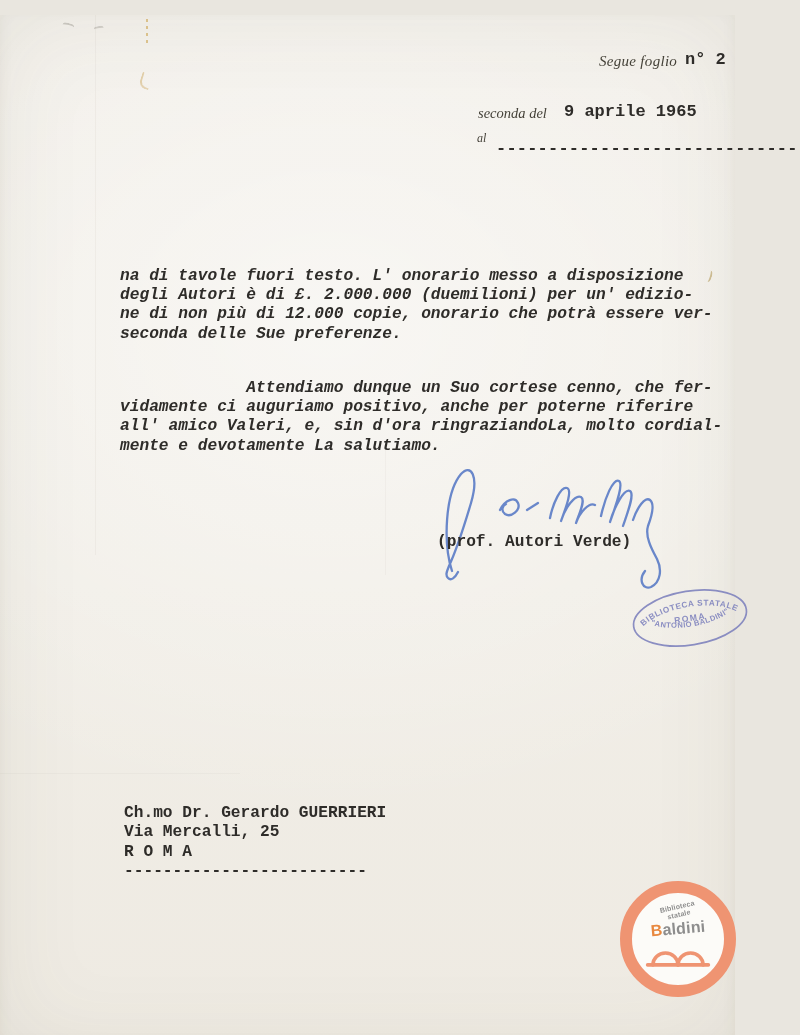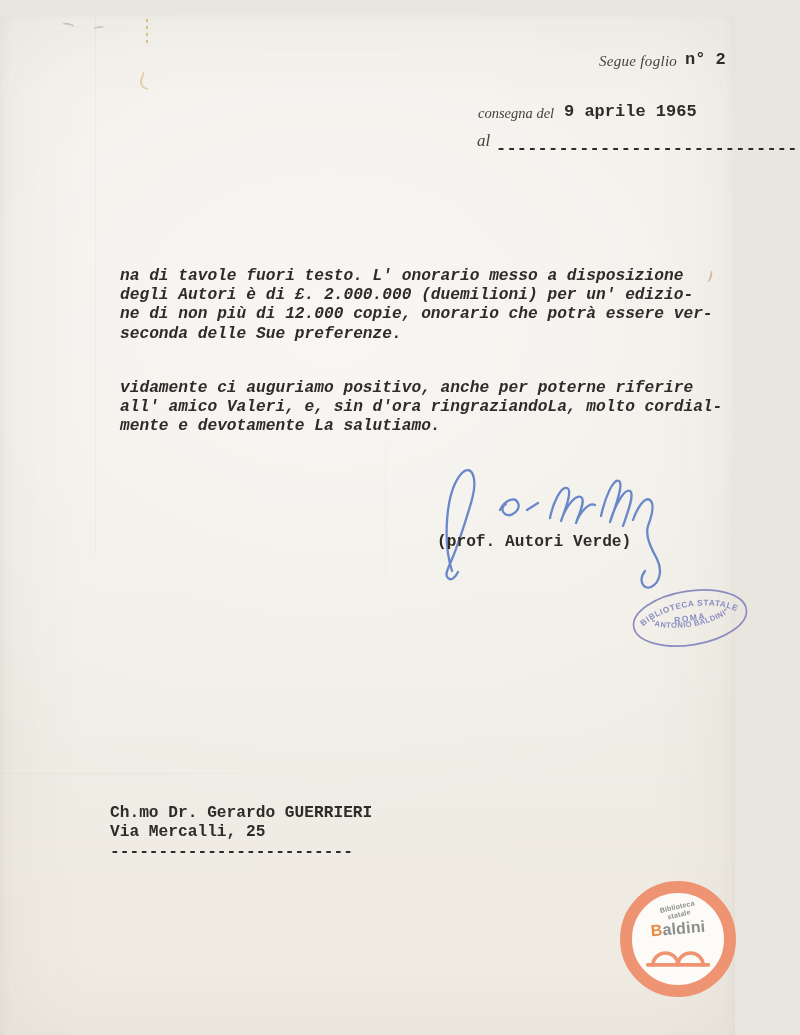--- a/index.html
+++ b/index.html
@@ -29,21 +29,21 @@
   .ital{
     font-family:"Liberation Serif","DejaVu Serif",serif;
     font-style:italic;color:#454239;
   }
 
   
   .segue-label{position:absolute;left:599px;top:38px;font-size:15px;letter-spacing:.3px;}
   .segue-number{position:absolute;left:685px;top:35px;font-size:17px;}
   .lettera-label{position:absolute;left:478px;top:90px;font-size:14.5px;}
   .lettera-date{position:absolute;left:564px;top:87px;font-size:17px;text-align:center;}
-  .al-label{position:absolute;left:477px;top:116px;font-size:17px;font-style:italic;}
+  .al-label{position:absolute;left:477px;top:116px;font-size:12px;font-style:italic;}
   .al-value{position:absolute;left:498px;top:113px;font-size:17px;}
   .al-underline{position:absolute;left:496px;top:124px;font-size:17px;letter-spacing:.2px;}
 
   
   .para{position:absolute;left:120px;font-size:16.2px;line-height:19.2px;font-style:italic;}
   .para-1{top:252px;}
   .para-2{top:364px;}
 
   
   .sig-typed{position:absolute;left:437px;top:518px;font-size:16.2px;}
@@ -55,21 +55,21 @@
   .stamp{position:absolute;left:622px;top:568px;width:136px;height:70px;
     transform:rotate(-9deg);opacity:.88;}
   .stamp ellipse{fill:none;stroke:var(--stamp-ink,#7d81bd);stroke-width:1.7;}
   .stamp text{fill:var(--stamp-ink,#7d81bd);
     font-family:"Liberation Sans",sans-serif;font-weight:bold;}
   .stamp-top{font-size:8.2px;letter-spacing:.6px;}
   .stamp-mid{font-size:8.6px;letter-spacing:1.4px;}
   .stamp-bot{font-size:7.6px;letter-spacing:.4px;}
 
   
-  .recipient{position:absolute;left:110px;top:789px;font-size:16.2px;line-height:19.4px;}
+  .recipient{position:absolute;left:124px;top:789px;font-size:16.2px;line-height:19.4px;}
 
   
   .logo{
     position:absolute;left:620px;top:866px;width:92px;height:92px;
     border:12px solid var(--logo-ring,#ef9472);border-radius:50%;
     background:#fcfbf8;text-align:center;
   }
   .logo-small{
     position:absolute;left:14px;top:10px;width:64px;
     font-size:7px;line-height:7.5px;color:var(--logo-gray,#8d8d8d);
@@ -107,34 +107,35 @@
 
   <div class="artifact pencil-1"></div>
   <div class="artifact pencil-2"></div>
   <div class="artifact gold-dots"></div>
   <div class="artifact gold-curl"></div>
   <div class="artifact gold-comma"></div>
 
   <div class="ital segue-label">Segue foglio</div>
   <div class="mono segue-number">n° 2</div>
 
-  <div class="ital lettera-label">consegna del</div>
+  <div class="ital lettera-label">seconda del</div>
   <div class="mono lettera-date">9 aprile 1965</div>
 
   <div class="ital al-label">al</div>
   <div class="mono al-underline">-----------------------------</div>
 
   <div class="para para-1">
     <div class="mono">na di tavole fuori testo. L' onorario messo a disposizione</div>
     <div class="mono">degli Autori è di £. 2.000.000 (duemilioni) per un' edizio-</div>
     <div class="mono">ne di non più di 12.000 copie, onorario che potrà essere ver-</div>
     <div class="mono">seconda delle Sue preferenze.</div>
   </div>
 
   <div class="para para-2">
+    <div class="mono">             Attendiamo dunque un Suo cortese cenno, che fer-</div>
     <div class="mono">vidamente ci auguriamo positivo, anche per poterne riferire</div>
     <div class="mono">all' amico Valeri, e, sin d'ora ringraziandoLa, molto cordial-</div>
     <div class="mono">mente e devotamente La salutiamo.</div>
   </div>
 
   <svg class="sig-svg" viewBox="0 0 270 140" aria-hidden="true">
     <path class="sig-path" d="M47,113 C38,85 40,35 56,16 C66,5 74,18 66,45 C58,72 50,95 44,108 C42,113 40,117 43,120 C46,123 50,120 53,114"></path>
     <path class="sig-path" d="M95,52 C100,42 110,38 113,45 C116,52 106,60 100,56 C96,53 97,48 101,46"></path>
     <path class="sig-path" d="M122,52 L133,45"></path>
     <path class="sig-path" d="M145,60 C148,45 156,28 162,30 C168,32 160,52 156,63 C160,50 170,36 176,39 C181,42 174,56 171,65 C175,54 184,44 190,47"></path>
@@ -151,20 +152,21 @@
       <path id="stamp-arc-bot" d="M18,28 A54,25 0 0 0 118,28"></path>
     </defs>
     <text class="stamp-top"><textPath href="#stamp-arc-top" startOffset="50%" text-anchor="middle">BIBLIOTECA STATALE</textPath></text>
     <text class="stamp-mid" x="68" y="38" text-anchor="middle">ROMA</text>
     <text class="stamp-bot"><textPath href="#stamp-arc-bot" startOffset="50%" text-anchor="middle">"ANTONIO BALDINI"</textPath></text>
   </svg>
 
   <div class="recipient">
     <div class="mono">Ch.mo Dr. Gerardo GUERRIERI</div>
     <div class="mono">Via Mercalli, 25</div>
+    <div class="mono">R O M A</div>
     <div class="mono">-------------------------</div>
   </div>
 
   <div class="logo">
     <div class="logo-small">
       <div>Biblioteca</div>
       <div>statale</div>
     </div>
     <div class="logo-name"><span class="initial">B</span><span>aldini</span></div>
     <svg class="logo-book" viewBox="0 0 100 46" aria-hidden="true">

